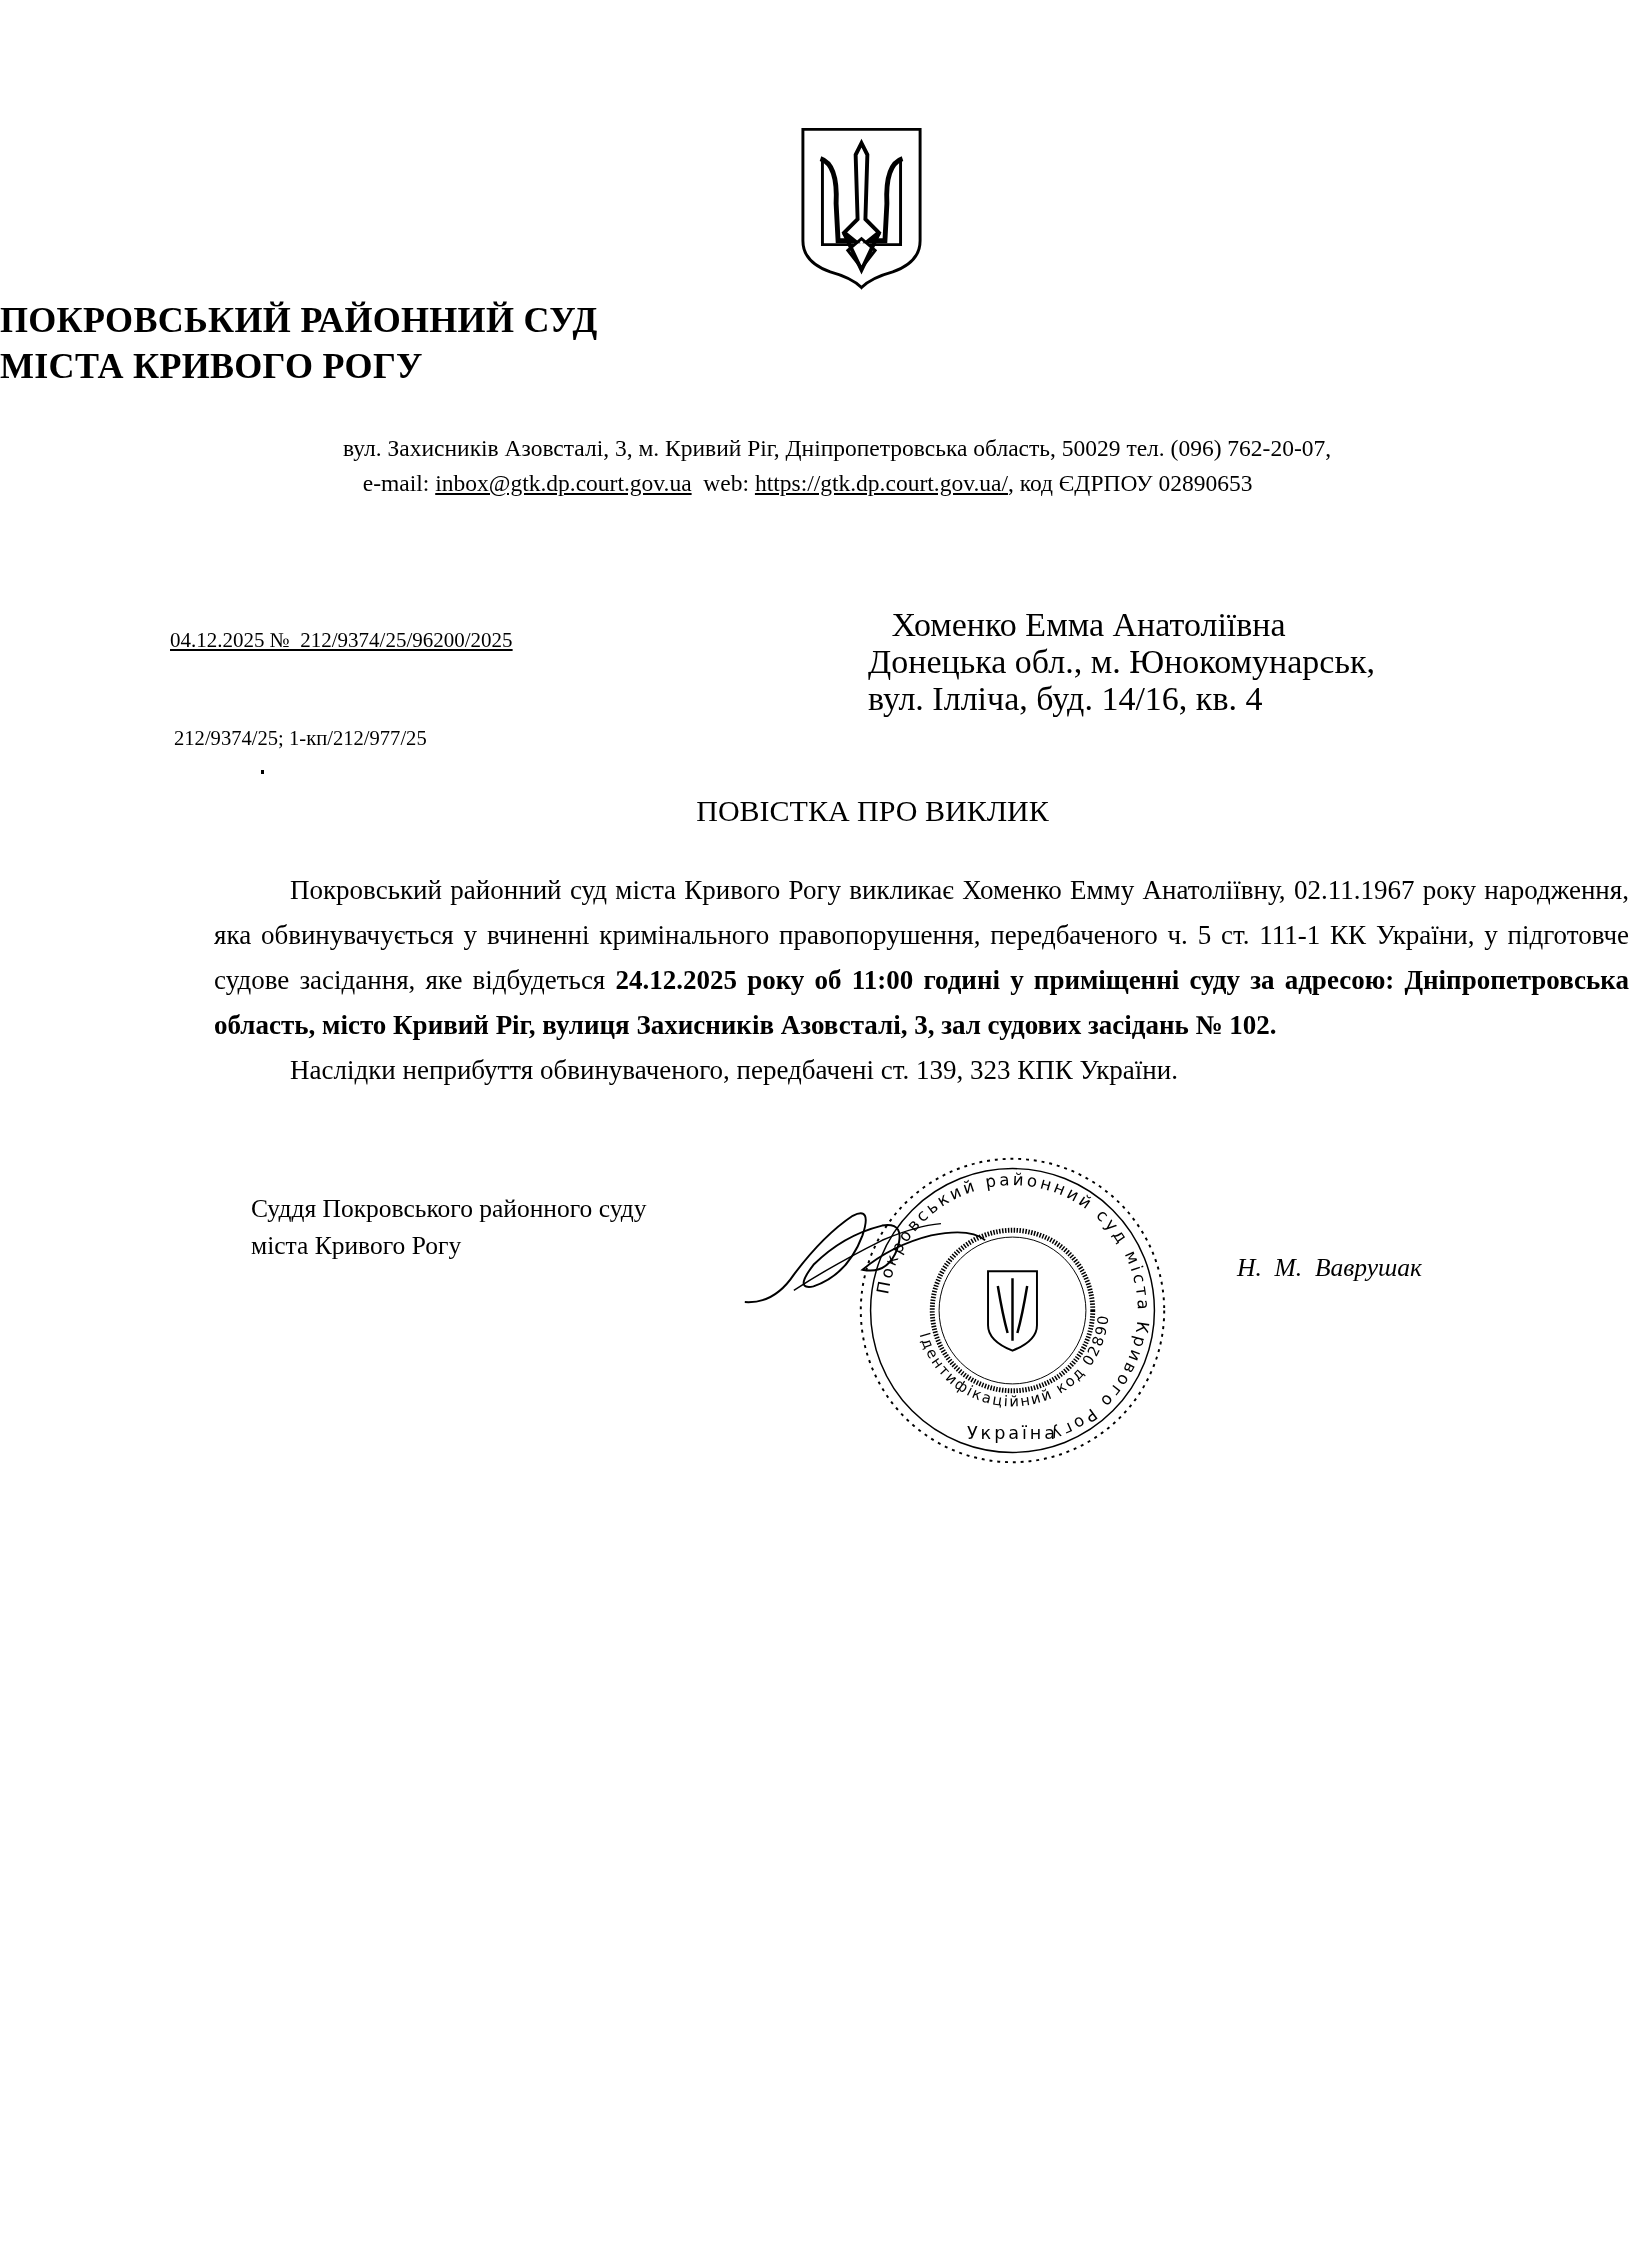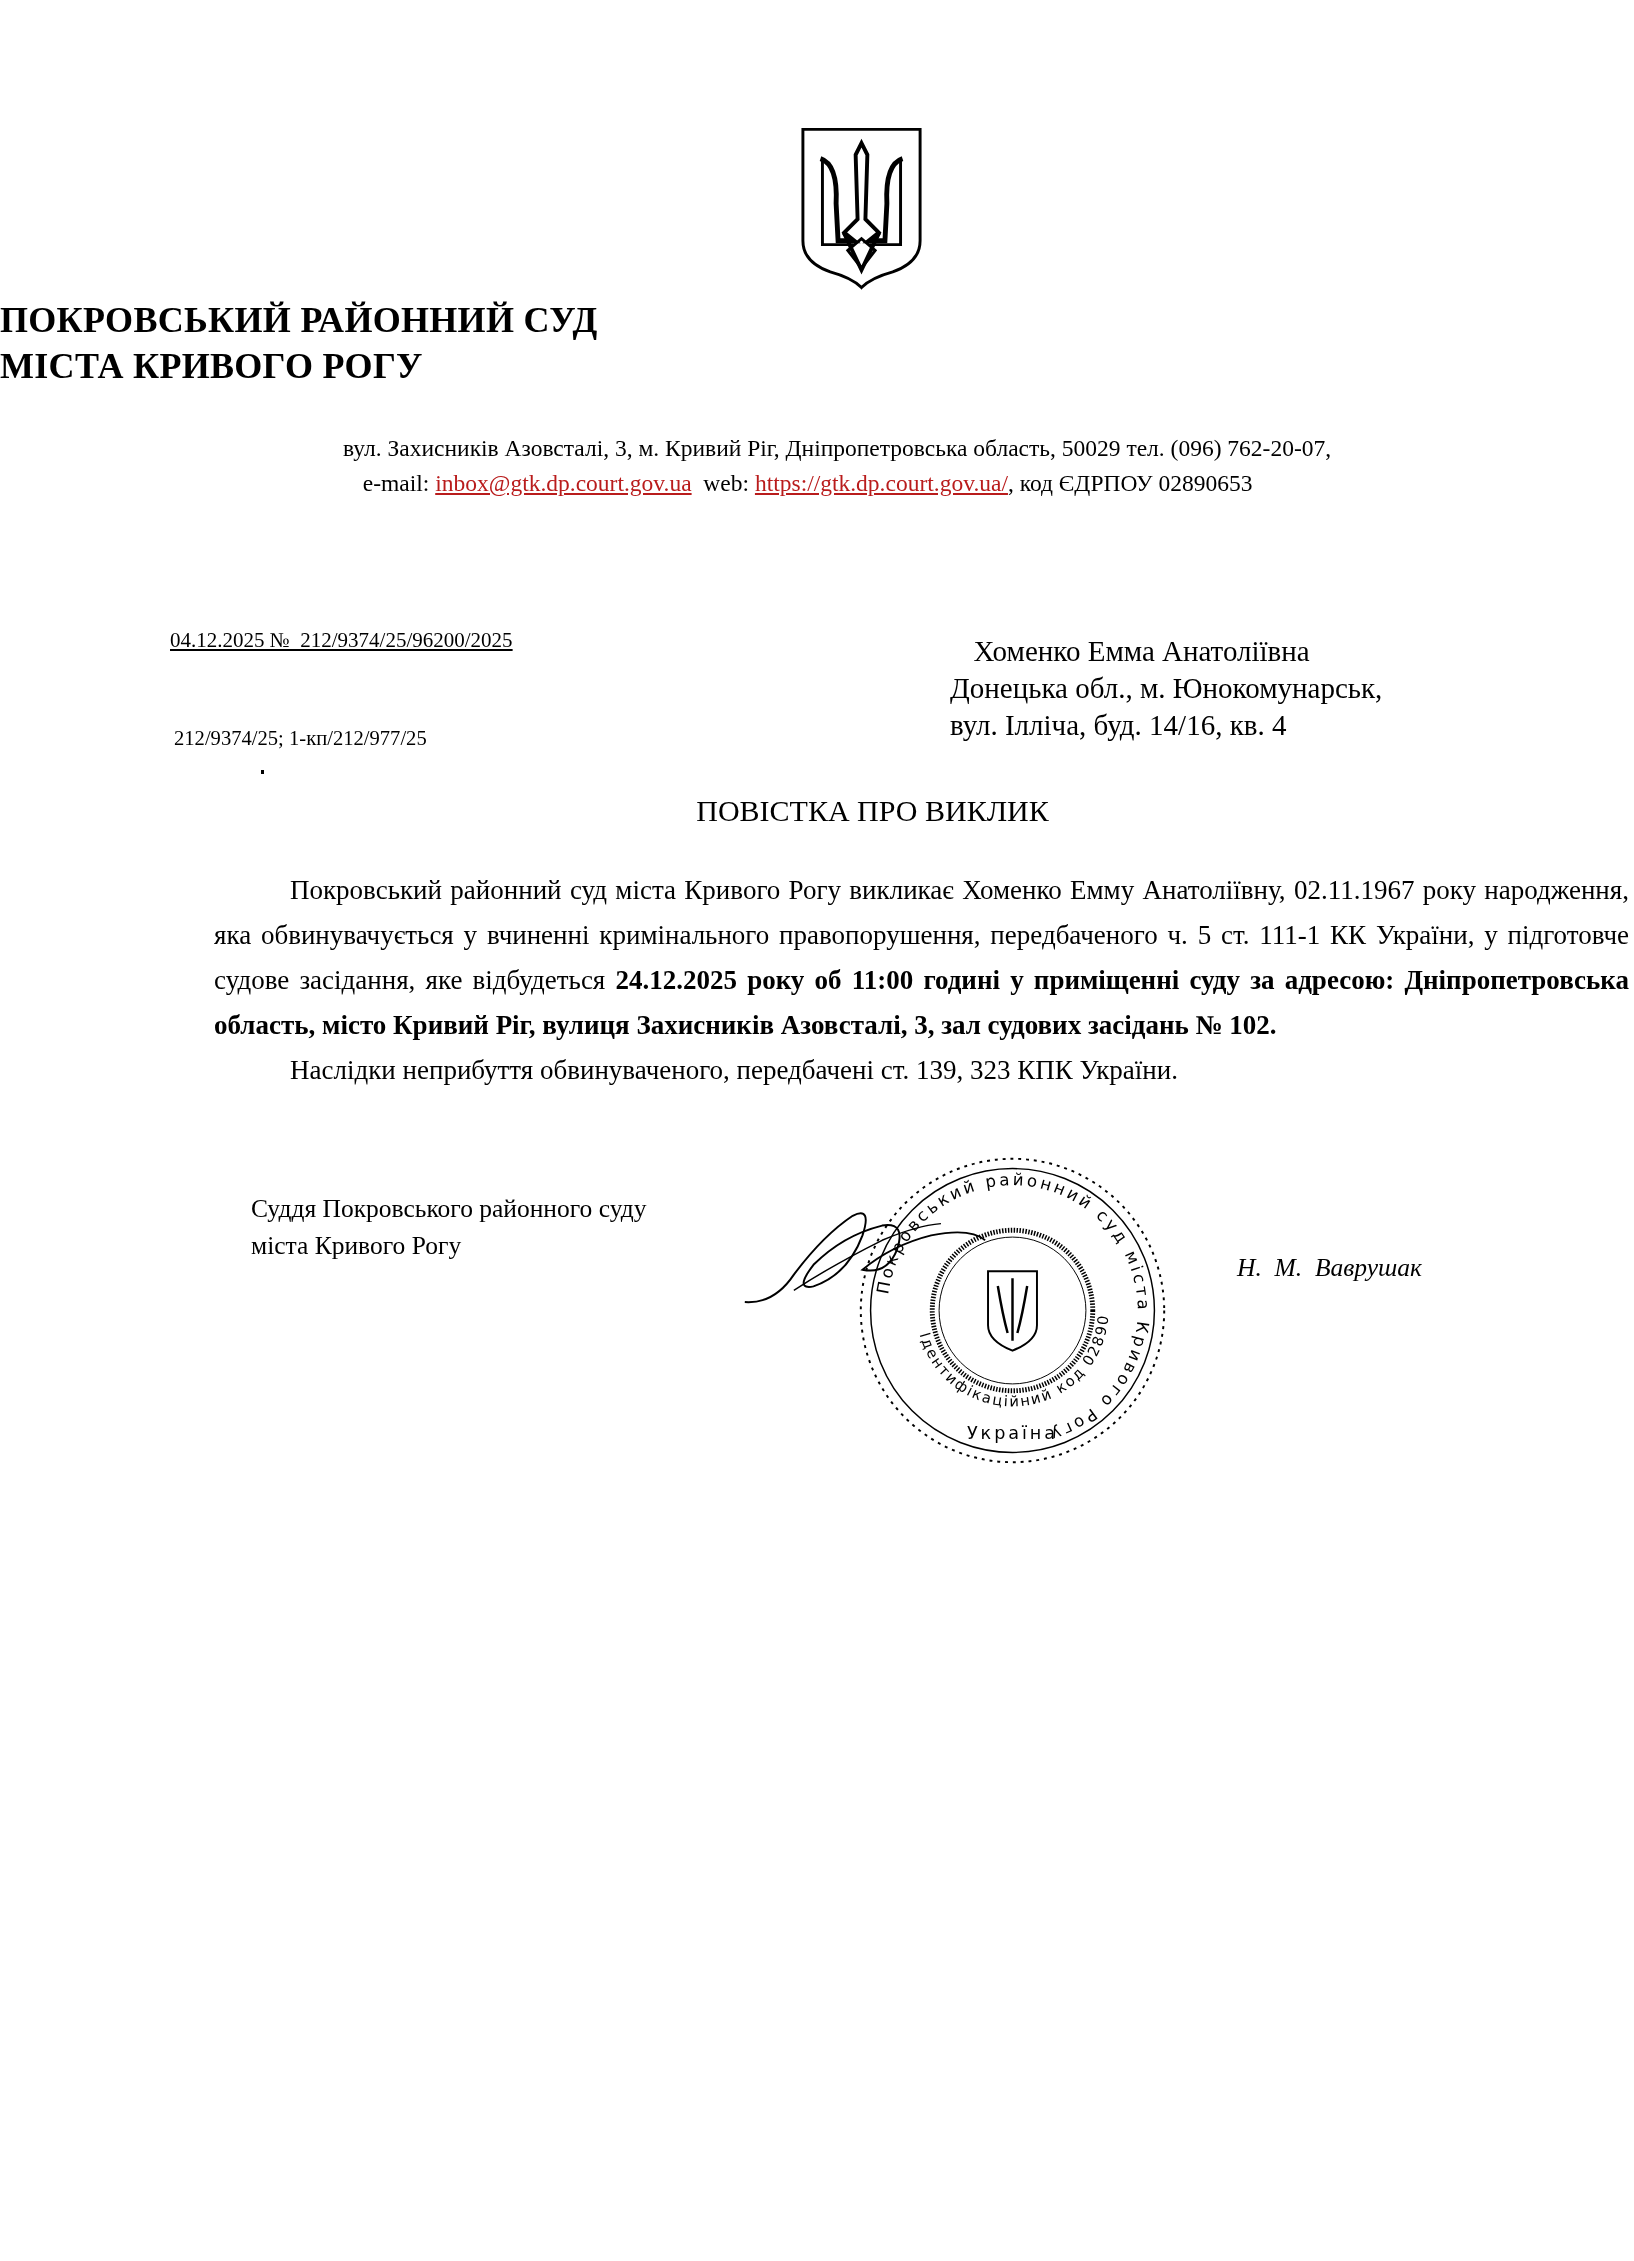--- a/index.html
+++ b/index.html
@@ -2,23 +2,23 @@
 <html><head>
 <meta charset="utf-8">
 <style>
   html, body { margin:0; padding:0; background:#fff; }
   body { width:1635px; height:2261px; position:relative; overflow:hidden;
          font-family:"Liberation Serif","DejaVu Serif",serif; color:#000; }
   .abs { position:absolute; }
   .emblem { left:799px; top:125px; width:125px; height:165px; }
   .h1 { left:0; width:1635px; text-align:left; font-weight:bold; font-size:36px; letter-spacing:0.3px; }
   .addr { left:0; width:1635px; text-align:center; font-size:23.5px; }
-  .addr a, .u { text-decoration:underline; color:#b91c1c; }
+  .addr a, .u { text-decoration:underline; color:#000000; }
   .ref { left:170px; top:628px; font-size:21px; text-decoration:underline; white-space:pre; }
-  .recip { left:950px; top:606px; font-size:29px; line-height:37px;margin-top:27px; }
+  .recip { left:868px; top:606px; font-size:34px; line-height:37px; }
   .recip div:first-child { padding-left:23.5px; }
   .cases { left:174px; top:727px; font-size:20.6px; }
   .dot { left:261px; top:770px; width:2.9px; height:3.9px; background:#000; }
   .title { left:0; width:1745px; top:794px; text-align:center; font-size:30px; }
   .body { left:170px; top:868px; width:1415px; font-size:27px; line-height:45px; text-align:justify;margin-left:44px; }
   .body p { margin:0; text-indent:76px; }
   .body b { font-weight:bold; }
   .sig-left { left:251px; top:1190px; font-size:25.5px; line-height:37px; }
   .sig-right { left:1237px; top:1253px; font-size:25.5px; white-space:pre;font-style:italic; }
   .stamp { left:851px; top:1149px; width:323px; height:323px; }

